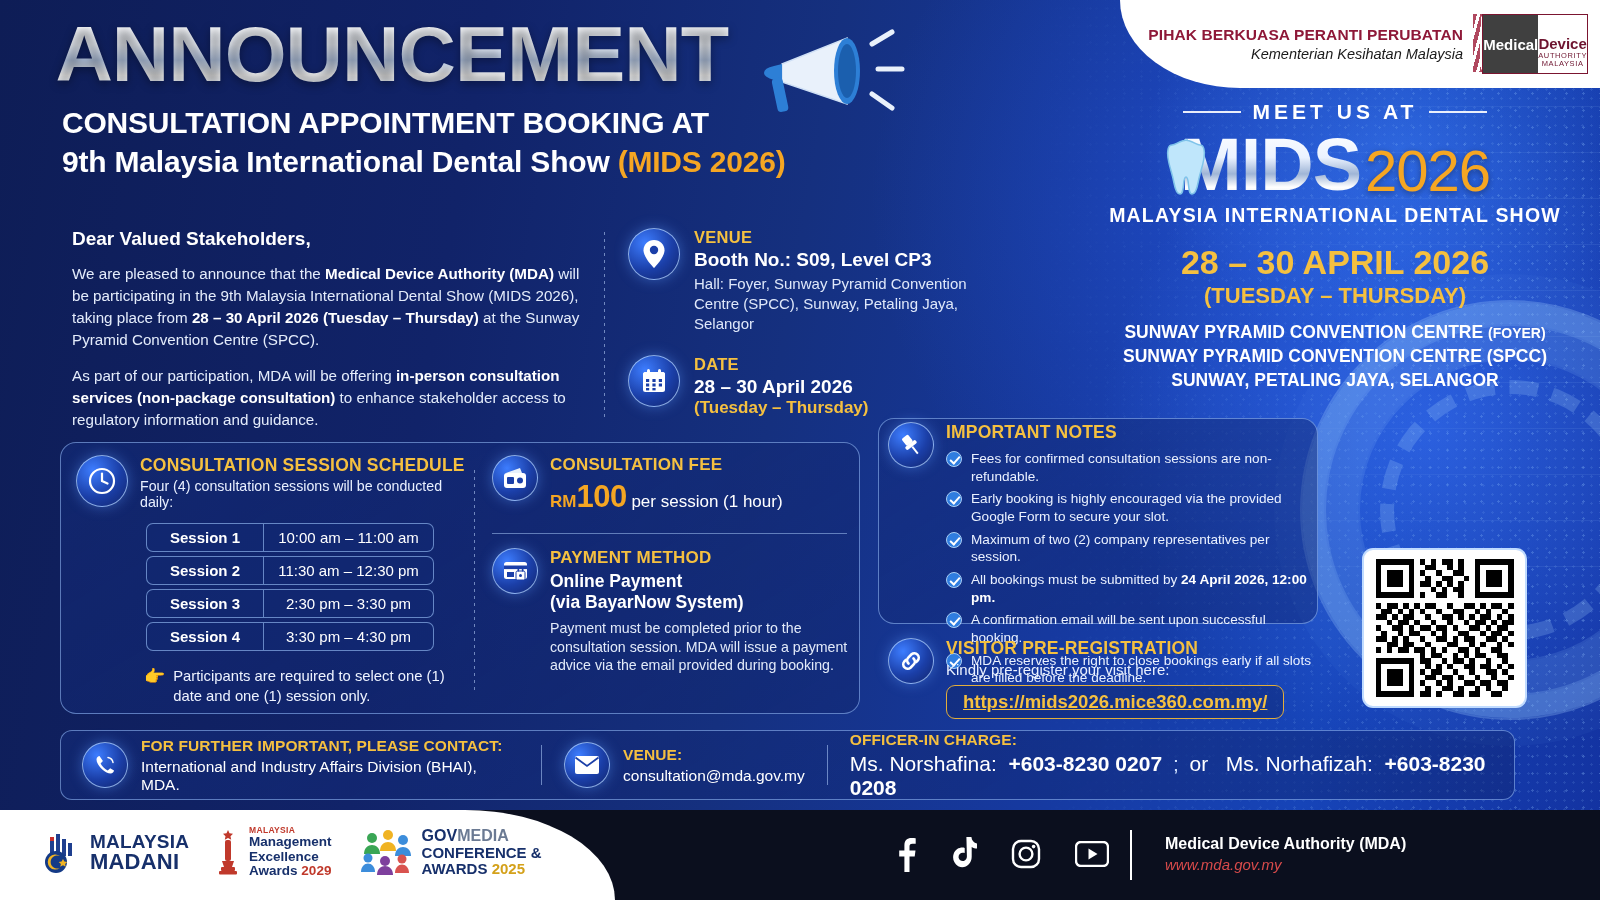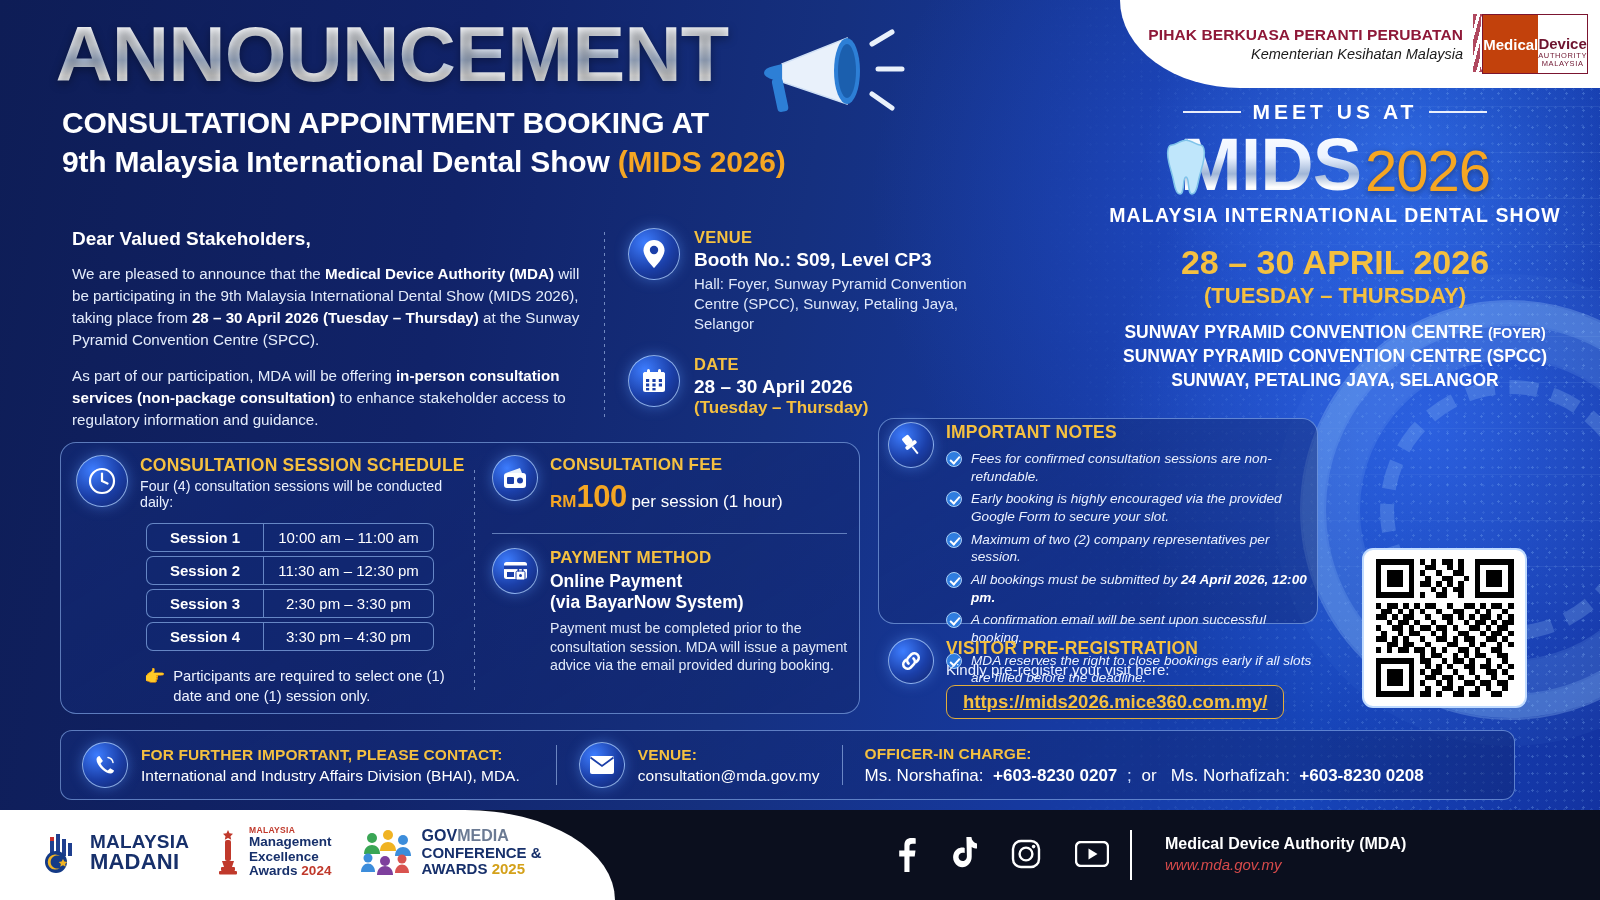--- a/index.html
+++ b/index.html
@@ -72,21 +72,21 @@
   .mda-logo .swoosh {
     width: 26px; height: 58px;
     background: repeating-linear-gradient(105deg,#b0485f 0 4px,#ffffff 4px 7px);
     -webkit-mask-image: radial-gradient(ellipse 60% 100% at 110% 50%, transparent 52%, #000 53%);
             mask-image: radial-gradient(ellipse 60% 100% at 110% 50%, transparent 52%, #000 53%);
   }
   .mda-logo .box {
     flex:1; border: 1.5px solid #7b1530; display:flex;
   }
   .mda-logo .box .left {
-    background:#c2410c; color:#fff; flex: 1.05;
+    background:#404040; color:#fff; flex: 1.05;
     display:flex; align-items:center; justify-content:center;
     font-size: 15px; font-weight:600;
   }
   .mda-logo .box .right {
     flex: 1; background:#fff; color:#6e1530;
     display:flex; flex-direction:column; align-items:center; justify-content:center;
     line-height:1.05;
   }
   .mda-logo .box .right .d1 { font-size: 15px; font-weight:600;margin-top:16px; }
   .mda-logo .box .right .d2 { font-size: 7.5px; letter-spacing:.6px; }
@@ -181,21 +181,21 @@
   .hsep {
     position:absolute; left:492px; top:533px; width:355px; height:1px;
     background: rgba(175,210,255,.5); z-index:5;
   }
   .pay-main { color:#fff; font-weight:bold; font-size:17.5px; margin-top:3px; line-height:1.22; }
   .pay-sub { color:#e2eaf9; font-size:14.2px; line-height:1.33; margin-top:5px; }
 
   
   .notes { position:absolute; left:888px; top:422px; width:425px; z-index:5; display:flex; gap:12px; }
   .notes-title { color:#f5c040; font-weight:bold; font-size:17.5px; letter-spacing:.2px; }
-  .notes ul { list-style:none; margin-top:7px;font-style:italic; }
+  .notes ul { list-style:none; margin-top:7px; }
   .notes li { display:flex; gap:9px; margin-bottom:5px; color:#eaf1ff; font-size:13.6px; line-height:1.3; }
   .notes li b { color:#fff; }
   .tick {
     flex:0 0 16px; width:16px; height:16px; border-radius:50%;
     background:#2f7de0; border:1px solid #a8cdf5;
     position:relative; margin-top:1px;
   }
   .tick:after {
     content:""; position:absolute; left:5px; top:2px; width:4px; height:8px;
     border:solid #fff; border-width:0 2px 2px 0; transform:rotate(42deg);
@@ -220,21 +220,21 @@
   }
   .qr-frame svg { width:100%; height:100%; display:block; }
 
   
   .contact { position:absolute; left:60px; top:730px; width:1455px; height:70px; z-index:5;
              display:flex; align-items:center; }
   .c-item { display:flex; align-items:center; gap:13px; }
   .c-head { color:#f5c040; font-weight:bold; font-size:15.5px; letter-spacing:.1px; }
   .c-sub { color:#fff; font-size:15.5px; margin-top:3px; }
   .c-div { width:1px; height:40px; background:rgba(180,210,255,.55); margin:0 22px; }
-  .oic-line { color:#fff; font-size:17px; margin-top:3px; }
+  .oic-line { color:#fff; font-size:21px; margin-top:3px; }
   .oic-line b { font-weight:bold; }
   .oic-line .sep { color:#cfe0ff; margin:0 5px; }
 
   
   .footer { position:absolute; left:0; bottom:0; width:1600px; height:90px; z-index:7; }
   .footer-dark { position:absolute; inset:0; background:#0b0f1e; }
   .footer-white {
     position:absolute; left:0; top:0; width:615px; height:90px; background:#fff;
     border-bottom-right-radius: 0; border-top-right-radius: 150px 90px;
   }
@@ -763,21 +763,21 @@
           <path d="M13 2l1.5 3.2L18 5.8l-2.5 2.4.7 3.5L13 10l-3.2 1.7.7-3.5L8 5.8l3.5-.6z" fill="#c0392b"></path>
           <rect x="10" y="12" width="6" height="21" rx="2" fill="#c0392b"></rect>
           <path d="M7 33h12l-2 6H9z" fill="#c0392b"></path>
           <rect x="6" y="39" width="14" height="4" rx="1" fill="#c0392b"></rect>
           <rect x="4" y="43" width="18" height="3.5" rx="1" fill="#c0392b"></rect>
         </svg>
         <div class="mmea-txt">
           <div class="t0">MALAYSIA</div>
           <div class="t1">Management</div>
           <div class="t2">Excellence</div>
-          <div class="t3"><span>Awards </span><span class="yr">2024</span></div>
+          <div class="t3"><span>Awards </span><span class="yr">2029</span></div>
         </div>
       </div>
 
       <div class="logo-gov">
         <svg width="56" height="48" viewBox="0 0 56 48">
           <g>
             <circle cx="14" cy="10" r="5" fill="#3aa655"></circle>
               <path d="M6 26c0-6 4-9 8-9s8 3 8 9z" fill="#3aa655"></path>
             <circle cx="30" cy="7" r="5" fill="#f0b323"></circle>
               <path d="M22 23c0-6 4-9 8-9s8 3 8 9z" fill="#f0b323"></path>

